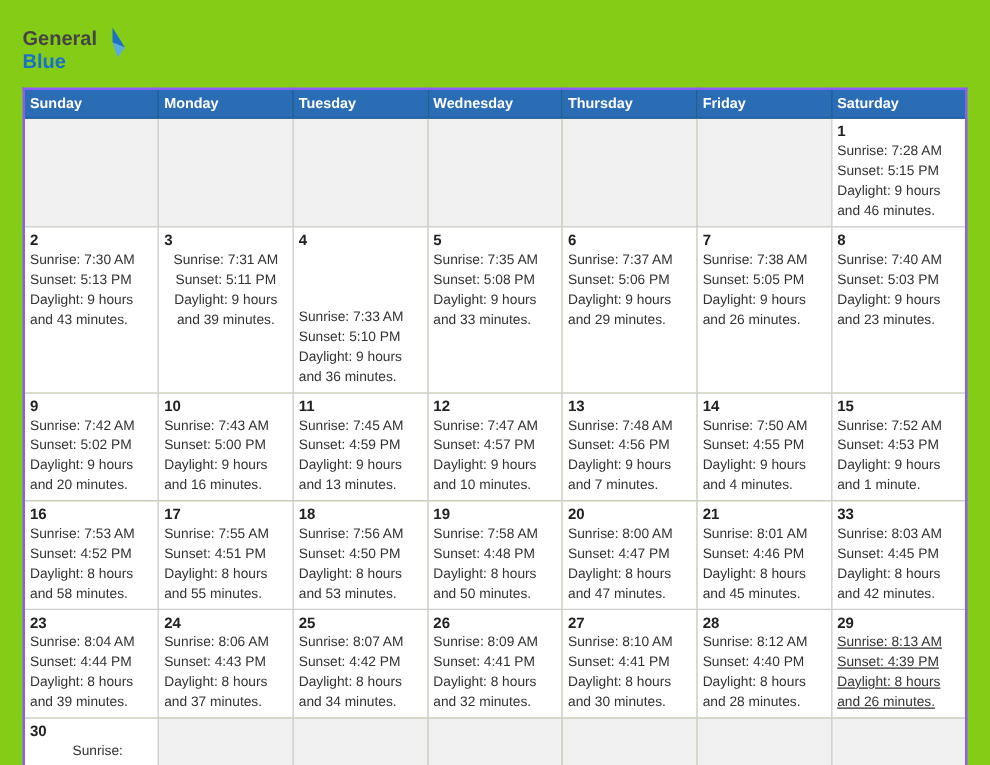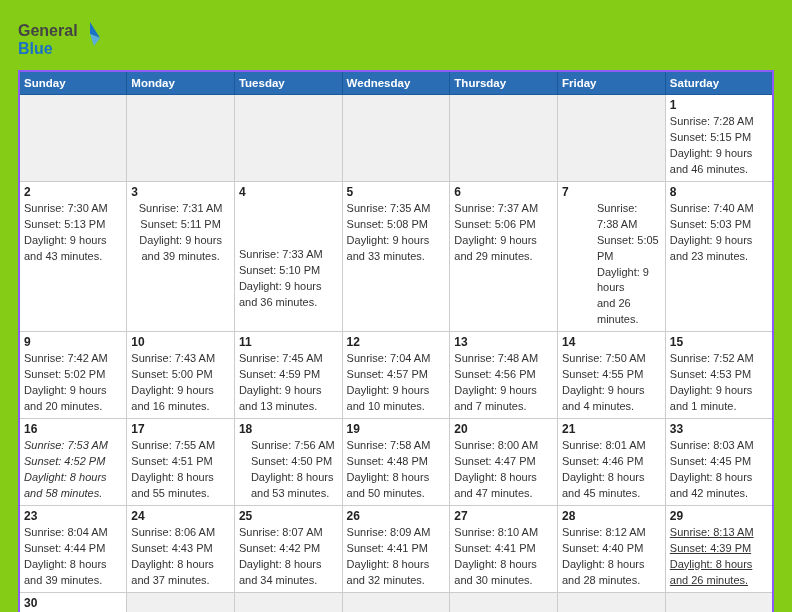--- a/index.html
+++ b/index.html
@@ -161,21 +161,21 @@
           </td>
           <td>
             <span class="day-num">6</span>
             <div class="day-info" style="white-space: pre-line;">Sunrise: 7:37 AM
 Sunset: 5:06 PM
 Daylight: 9 hours
 and 29 minutes.</div>
           </td>
           <td>
             <span class="day-num">7</span>
-            <div class="day-info" style="white-space: pre-line; margin-left: 35px;">Sunrise: 7:38 AM
+            <div class="day-info" style="white-space: pre-line;">Sunrise: 7:38 AM
 Sunset: 5:05 PM
 Daylight: 9 hours
 and 26 minutes.</div>
           </td>
           <td>
             <span class="day-num">8</span>
             <div class="day-info" style="white-space: pre-line;">Sunrise: 7:40 AM
 Sunset: 5:03 PM
 Daylight: 9 hours
 and 23 minutes.</div>
@@ -198,21 +198,21 @@
           </td>
           <td>
             <span class="day-num">11</span>
             <div class="day-info" style="white-space: pre-line;">Sunrise: 7:45 AM
 Sunset: 4:59 PM
 Daylight: 9 hours
 and 13 minutes.</div>
           </td>
           <td>
             <span class="day-num">12</span>
-            <div class="day-info" style="white-space: pre-line;">Sunrise: 7:04 AM
+            <div class="day-info" style="white-space: pre-line;">Sunrise: 7:47 AM
 Sunset: 4:57 PM
 Daylight: 9 hours
 and 10 minutes.</div>
           </td>
           <td>
             <span class="day-num">13</span>
             <div class="day-info" style="white-space: pre-line;">Sunrise: 7:48 AM
 Sunset: 4:56 PM
 Daylight: 9 hours
 and 7 minutes.</div>
@@ -228,35 +228,35 @@
             <span class="day-num">15</span>
             <div class="day-info" style="white-space: pre-line;">Sunrise: 7:52 AM
 Sunset: 4:53 PM
 Daylight: 9 hours
 and 1 minute.</div>
           </td>
         </tr>
         <tr>
           <td>
             <span class="day-num">16</span>
-            <div class="day-info" style="white-space: pre-line; font-style: italic;">Sunrise: 7:53 AM
+            <div class="day-info" style="white-space: pre-line;">Sunrise: 7:53 AM
 Sunset: 4:52 PM
 Daylight: 8 hours
 and 58 minutes.</div>
           </td>
           <td>
             <span class="day-num">17</span>
             <div class="day-info" style="white-space: pre-line;">Sunrise: 7:55 AM
 Sunset: 4:51 PM
 Daylight: 8 hours
 and 55 minutes.</div>
           </td>
           <td>
             <span class="day-num">18</span>
-            <div class="day-info" style="white-space: pre-line; margin-left: 12px;">Sunrise: 7:56 AM
+            <div class="day-info" style="white-space: pre-line;">Sunrise: 7:56 AM
 Sunset: 4:50 PM
 Daylight: 8 hours
 and 53 minutes.</div>
           </td>
           <td>
             <span class="day-num">19</span>
             <div class="day-info" style="white-space: pre-line;">Sunrise: 7:58 AM
 Sunset: 4:48 PM
 Daylight: 8 hours
 and 50 minutes.</div>

